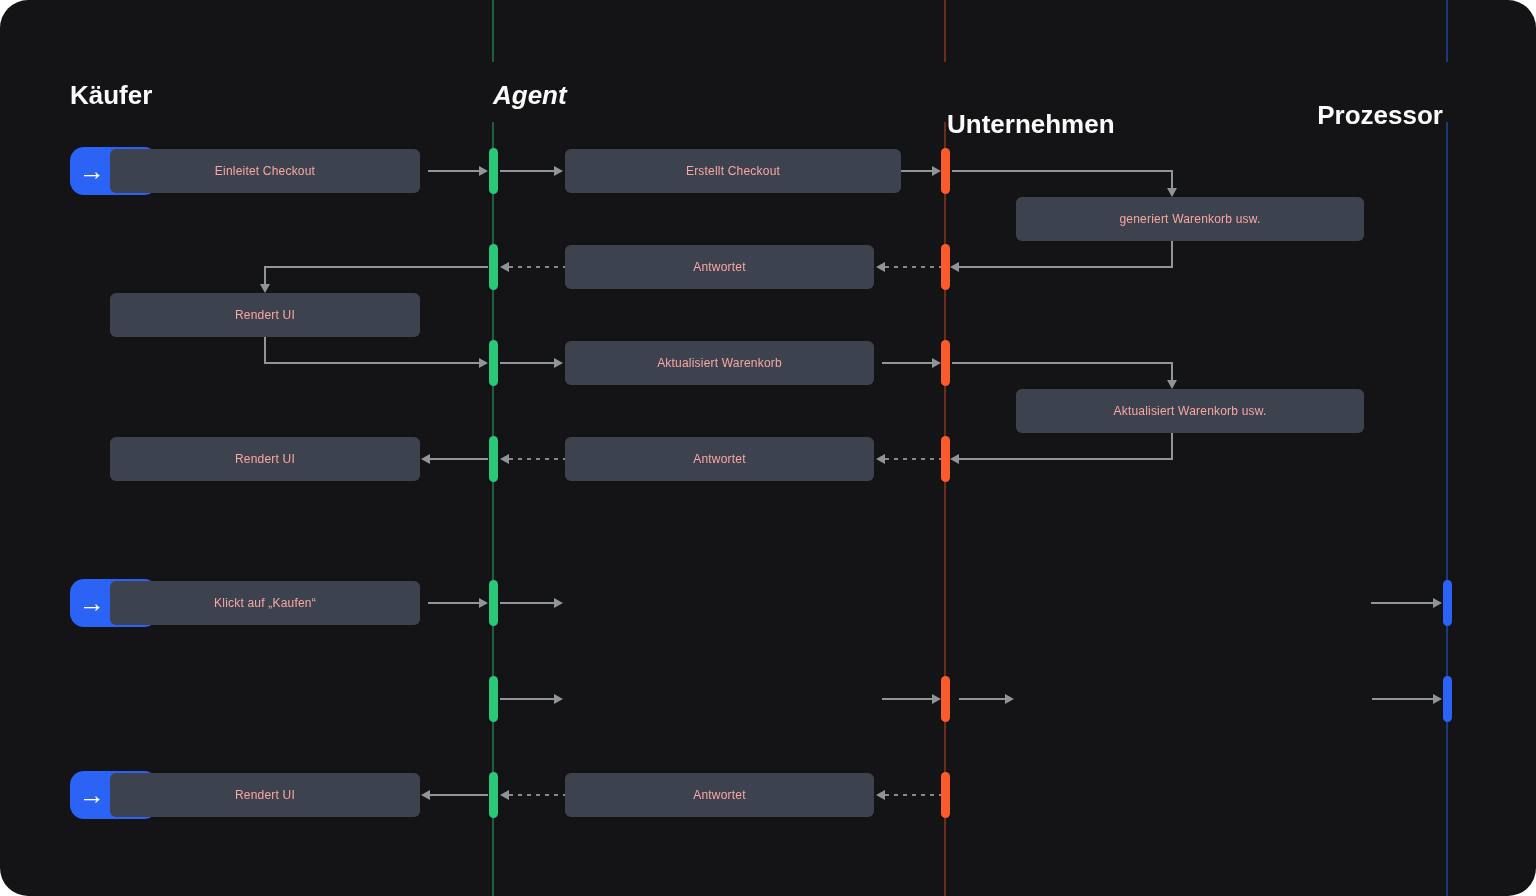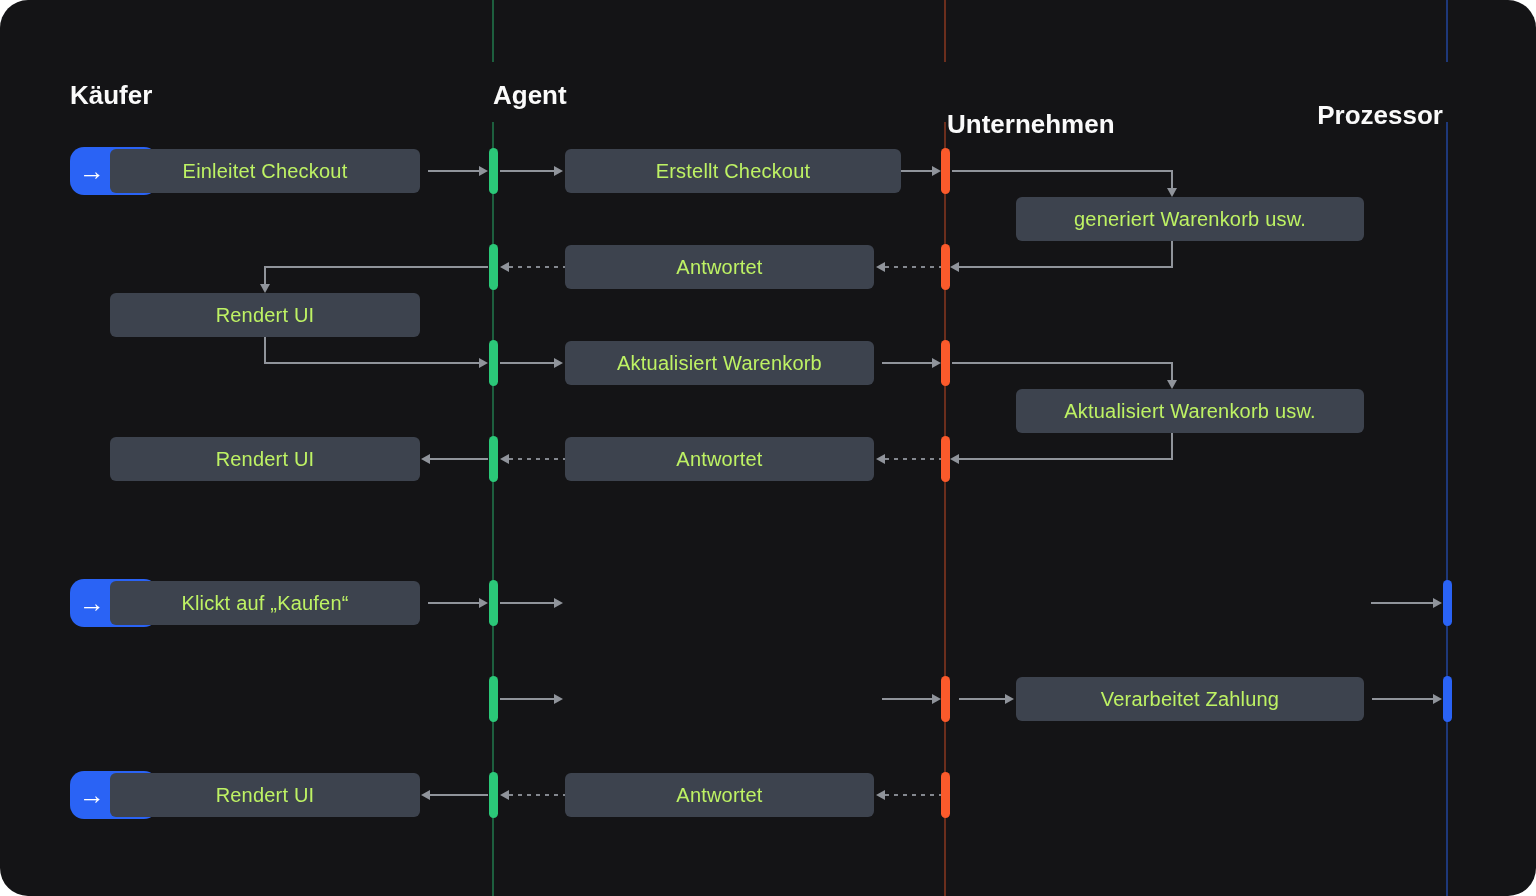--- a/index.html
+++ b/index.html
@@ -11,21 +11,21 @@
   .lifeline{position:absolute;width:2px;z-index:1;}
   .ll-g{background:rgba(43,200,120,0.42);}
   .ll-o{background:rgba(251,90,43,0.38);}
   .ll-b{background:rgba(42,99,245,0.45);}
   .bar{position:absolute;width:9px;height:46px;border-radius:5px;z-index:3;}
   .bar-g{background:var(--agent-lifeline,#2bc878);}
   .bar-o{background:var(--company-lifeline,#fb5a2b);}
   .bar-b{background:var(--processor-lifeline,#2a63f5);}
   .box{
     position:absolute;height:44px;border-radius:6px;background:var(--box,#3d434e);
-    color:#bef264;font-size:20px;display:flex;align-items:center;justify-content:center;
+    color:#fca5a5;font-size:12px;display:flex;align-items:center;justify-content:center;
     z-index:4;white-space:nowrap;letter-spacing:0.2px;
   }
   .pill{
     position:absolute;width:88px;height:48px;border-radius:14px;background:var(--buyer-action,#2a63f5);
     z-index:3;display:flex;align-items:center;
   }
   .pill span{display:block;width:44px;text-align:center;color:#fff;font-size:26px;font-weight:600;line-height:48px;}
   .shaft{position:absolute;height:2px;background:var(--arrow,#90949b);z-index:2;}
   .vshaft{position:absolute;width:2px;background:var(--arrow,#90949b);z-index:2;}
   .dshaft{position:absolute;height:2px;z-index:2;
@@ -40,21 +40,21 @@
 <div id="stage">
 
   <div class="lifeline ll-g" style="left:492px;top:0;height:62px;"></div>
   <div class="lifeline ll-g" style="left:492px;top:122px;height:774px;"></div>
   <div class="lifeline ll-o" style="left:944px;top:0;height:62px;"></div>
   <div class="lifeline ll-o" style="left:944px;top:122px;height:774px;"></div>
   <div class="lifeline ll-b" style="left:1446px;top:0;height:62px;"></div>
   <div class="lifeline ll-b" style="left:1446px;top:122px;height:774px;"></div>
 
   <div class="hdr" style="left:70px;top:80px;">Käufer</div>
-  <div class="hdr" style="left:493px;top:80px;">Agent</div>
+  <div class="hdr" style="left:493px;top:80px;font-style:italic;">Agent</div>
   <div class="hdr" style="left:947px;top:84px;margin-top:25px;">Unternehmen</div>
   <div class="hdr" style="right:93px;top:80px;margin-top:20px;">Prozessor</div>
 
   <div class="bar bar-g" style="left:488.5px;top:148px;"></div>
   <div class="bar bar-g" style="left:488.5px;top:244px;"></div>
   <div class="bar bar-g" style="left:488.5px;top:340px;"></div>
   <div class="bar bar-g" style="left:488.5px;top:436px;"></div>
   <div class="bar bar-g" style="left:488.5px;top:580px;"></div>
   <div class="bar bar-g" style="left:488.5px;top:676px;"></div>
   <div class="bar bar-g" style="left:488.5px;top:772px;"></div>
@@ -132,21 +132,20 @@
   <div class="head-r" style="left:554px;top:598px;"></div>
   <div class="shaft" style="left:1371px;top:602px;width:62px;"></div>
   <div class="head-r" style="left:1433px;top:598px;"></div>
 
   <div class="shaft" style="left:500px;top:698px;width:54px;"></div>
   <div class="head-r" style="left:554px;top:694px;"></div>
   <div class="shaft" style="left:882px;top:698px;width:50px;"></div>
   <div class="head-r" style="left:932px;top:694px;"></div>
   <div class="shaft" style="left:959px;top:698px;width:46px;"></div>
   <div class="head-r" style="left:1005px;top:694px;"></div>
-  <div class="box" style="left:1016px;top:677px;width:348px;">Verarbeitet Zahlung</div>
   <div class="shaft" style="left:1372px;top:698px;width:61px;"></div>
   <div class="head-r" style="left:1433px;top:694px;"></div>
 
   <div class="dshaft" style="left:885px;top:794px;width:56px;"></div>
   <div class="head-l" style="left:876px;top:790px;"></div>
   <div class="box" style="left:565px;top:773px;width:309px;">Antwortet</div>
   <div class="dshaft" style="left:509px;top:794px;width:56px;"></div>
   <div class="head-l" style="left:500px;top:790px;"></div>
   <div class="shaft" style="left:430px;top:794px;width:58px;"></div>
   <div class="head-l" style="left:421px;top:790px;"></div>

